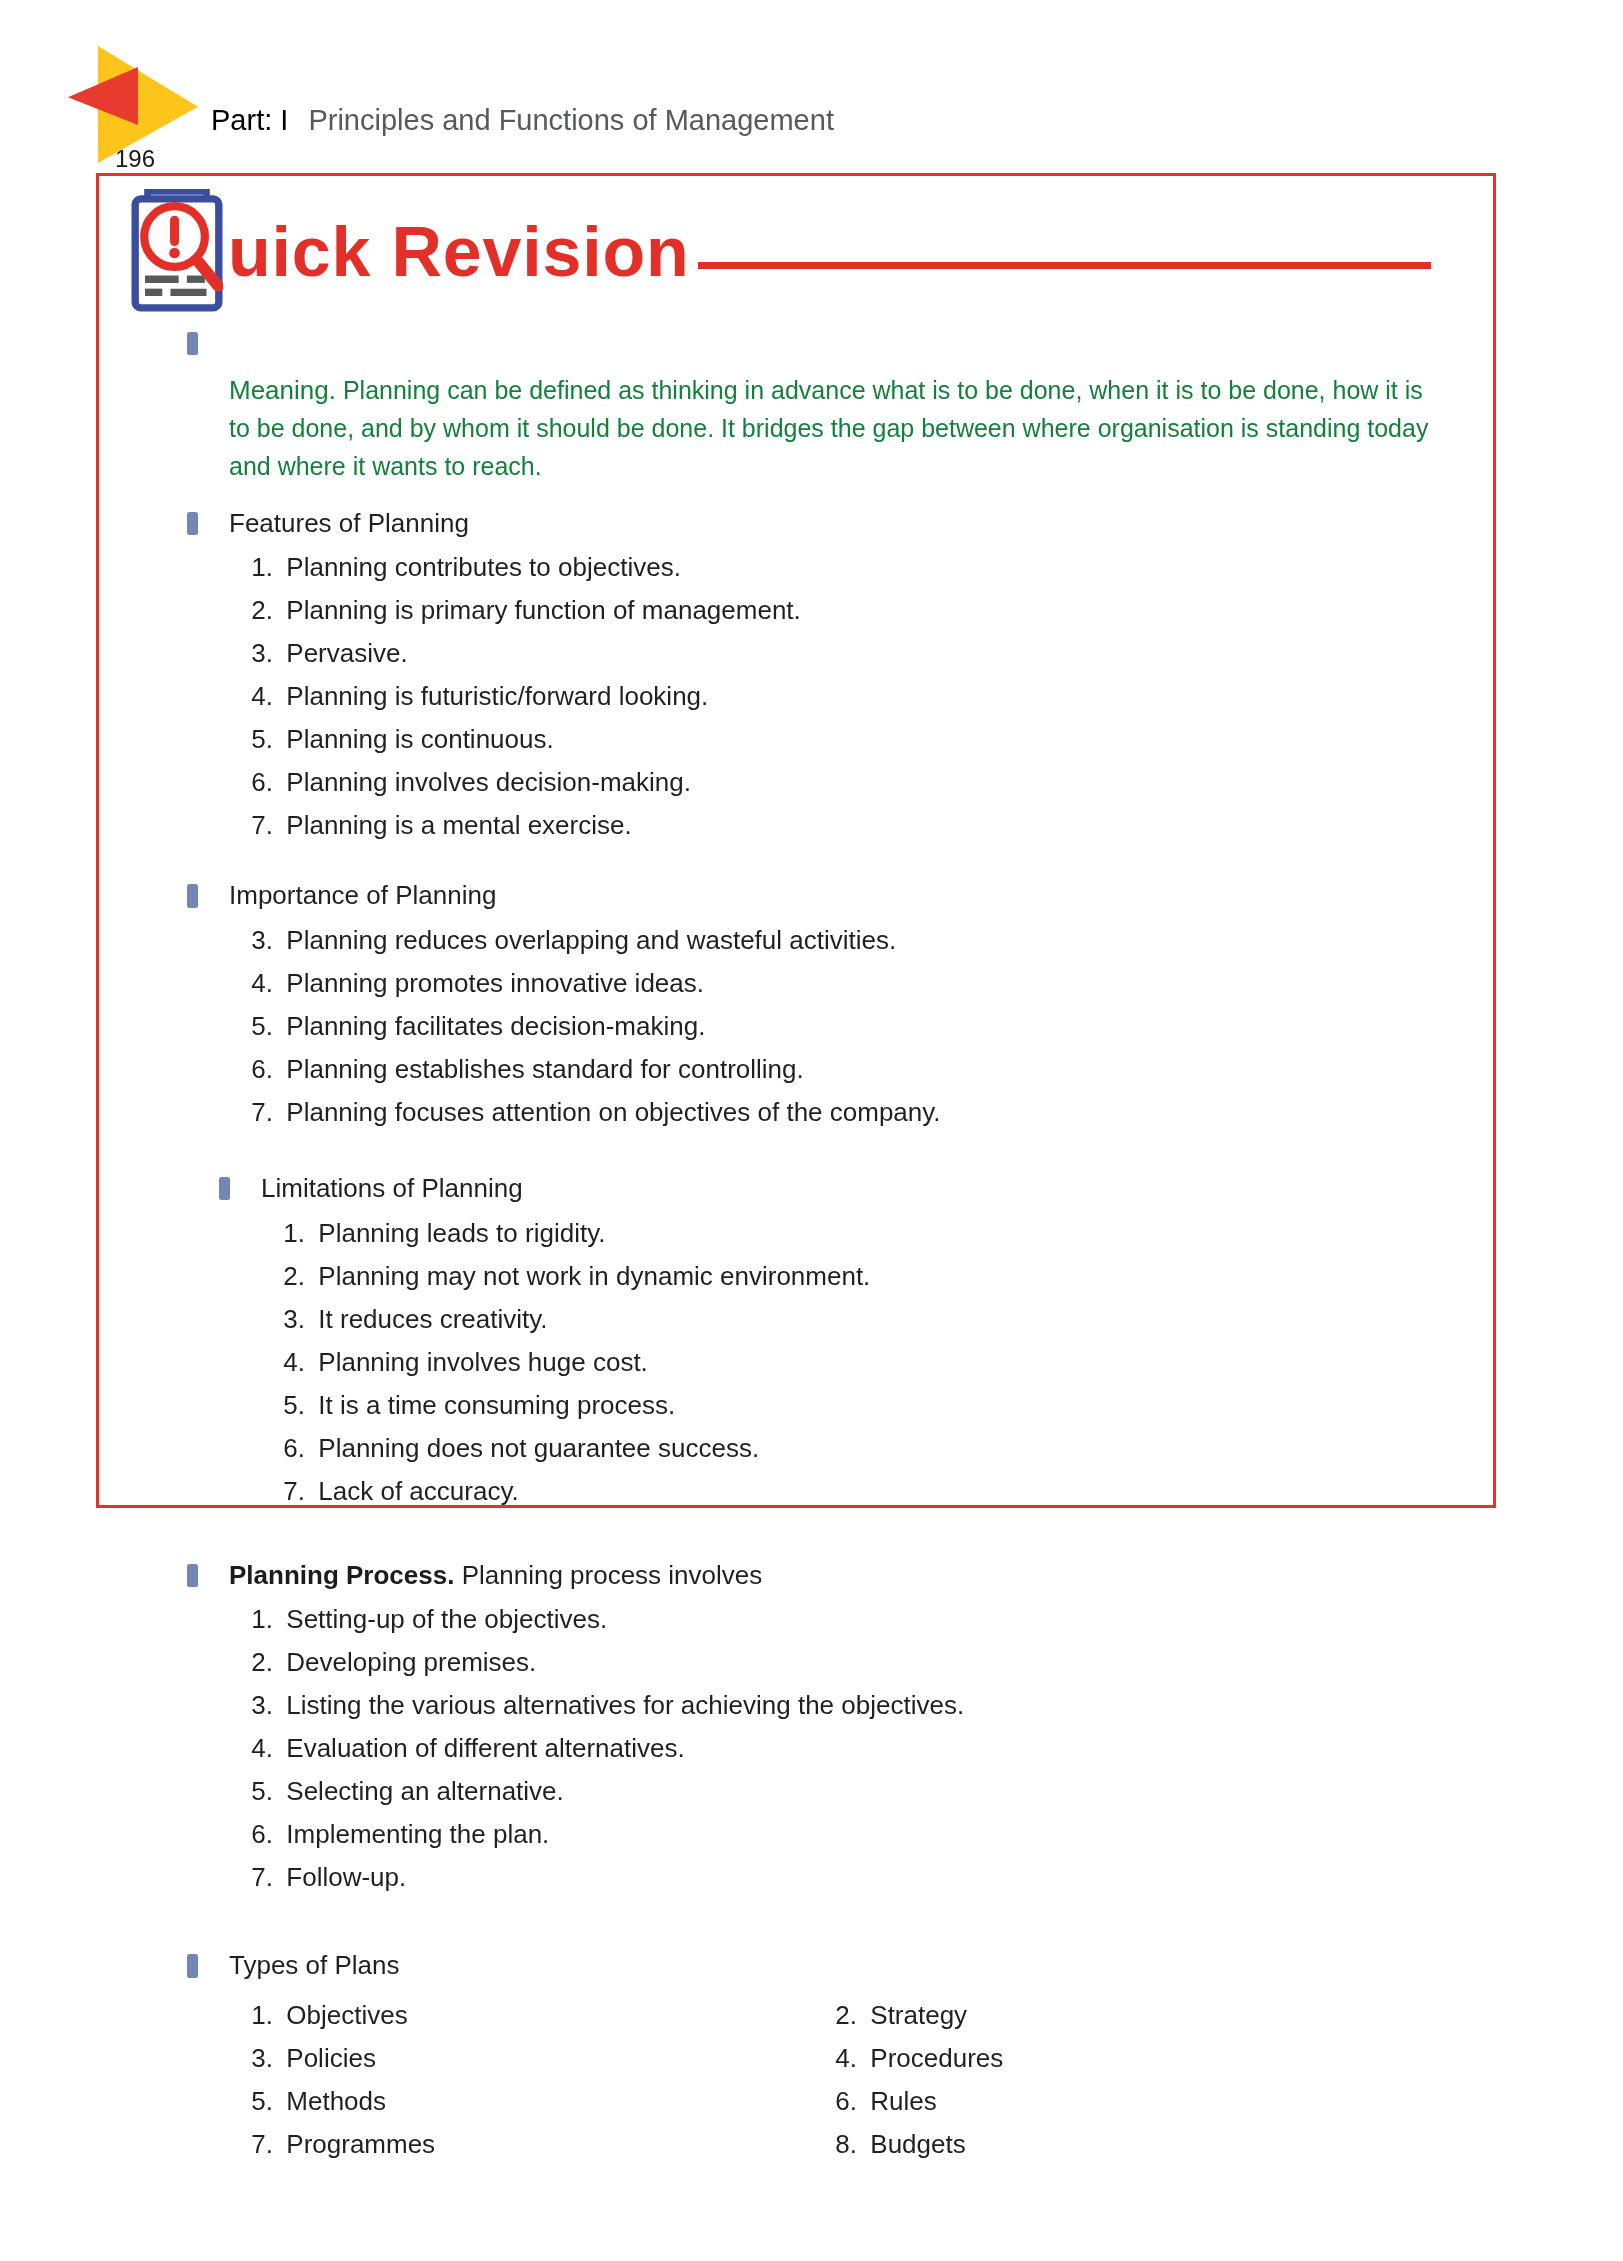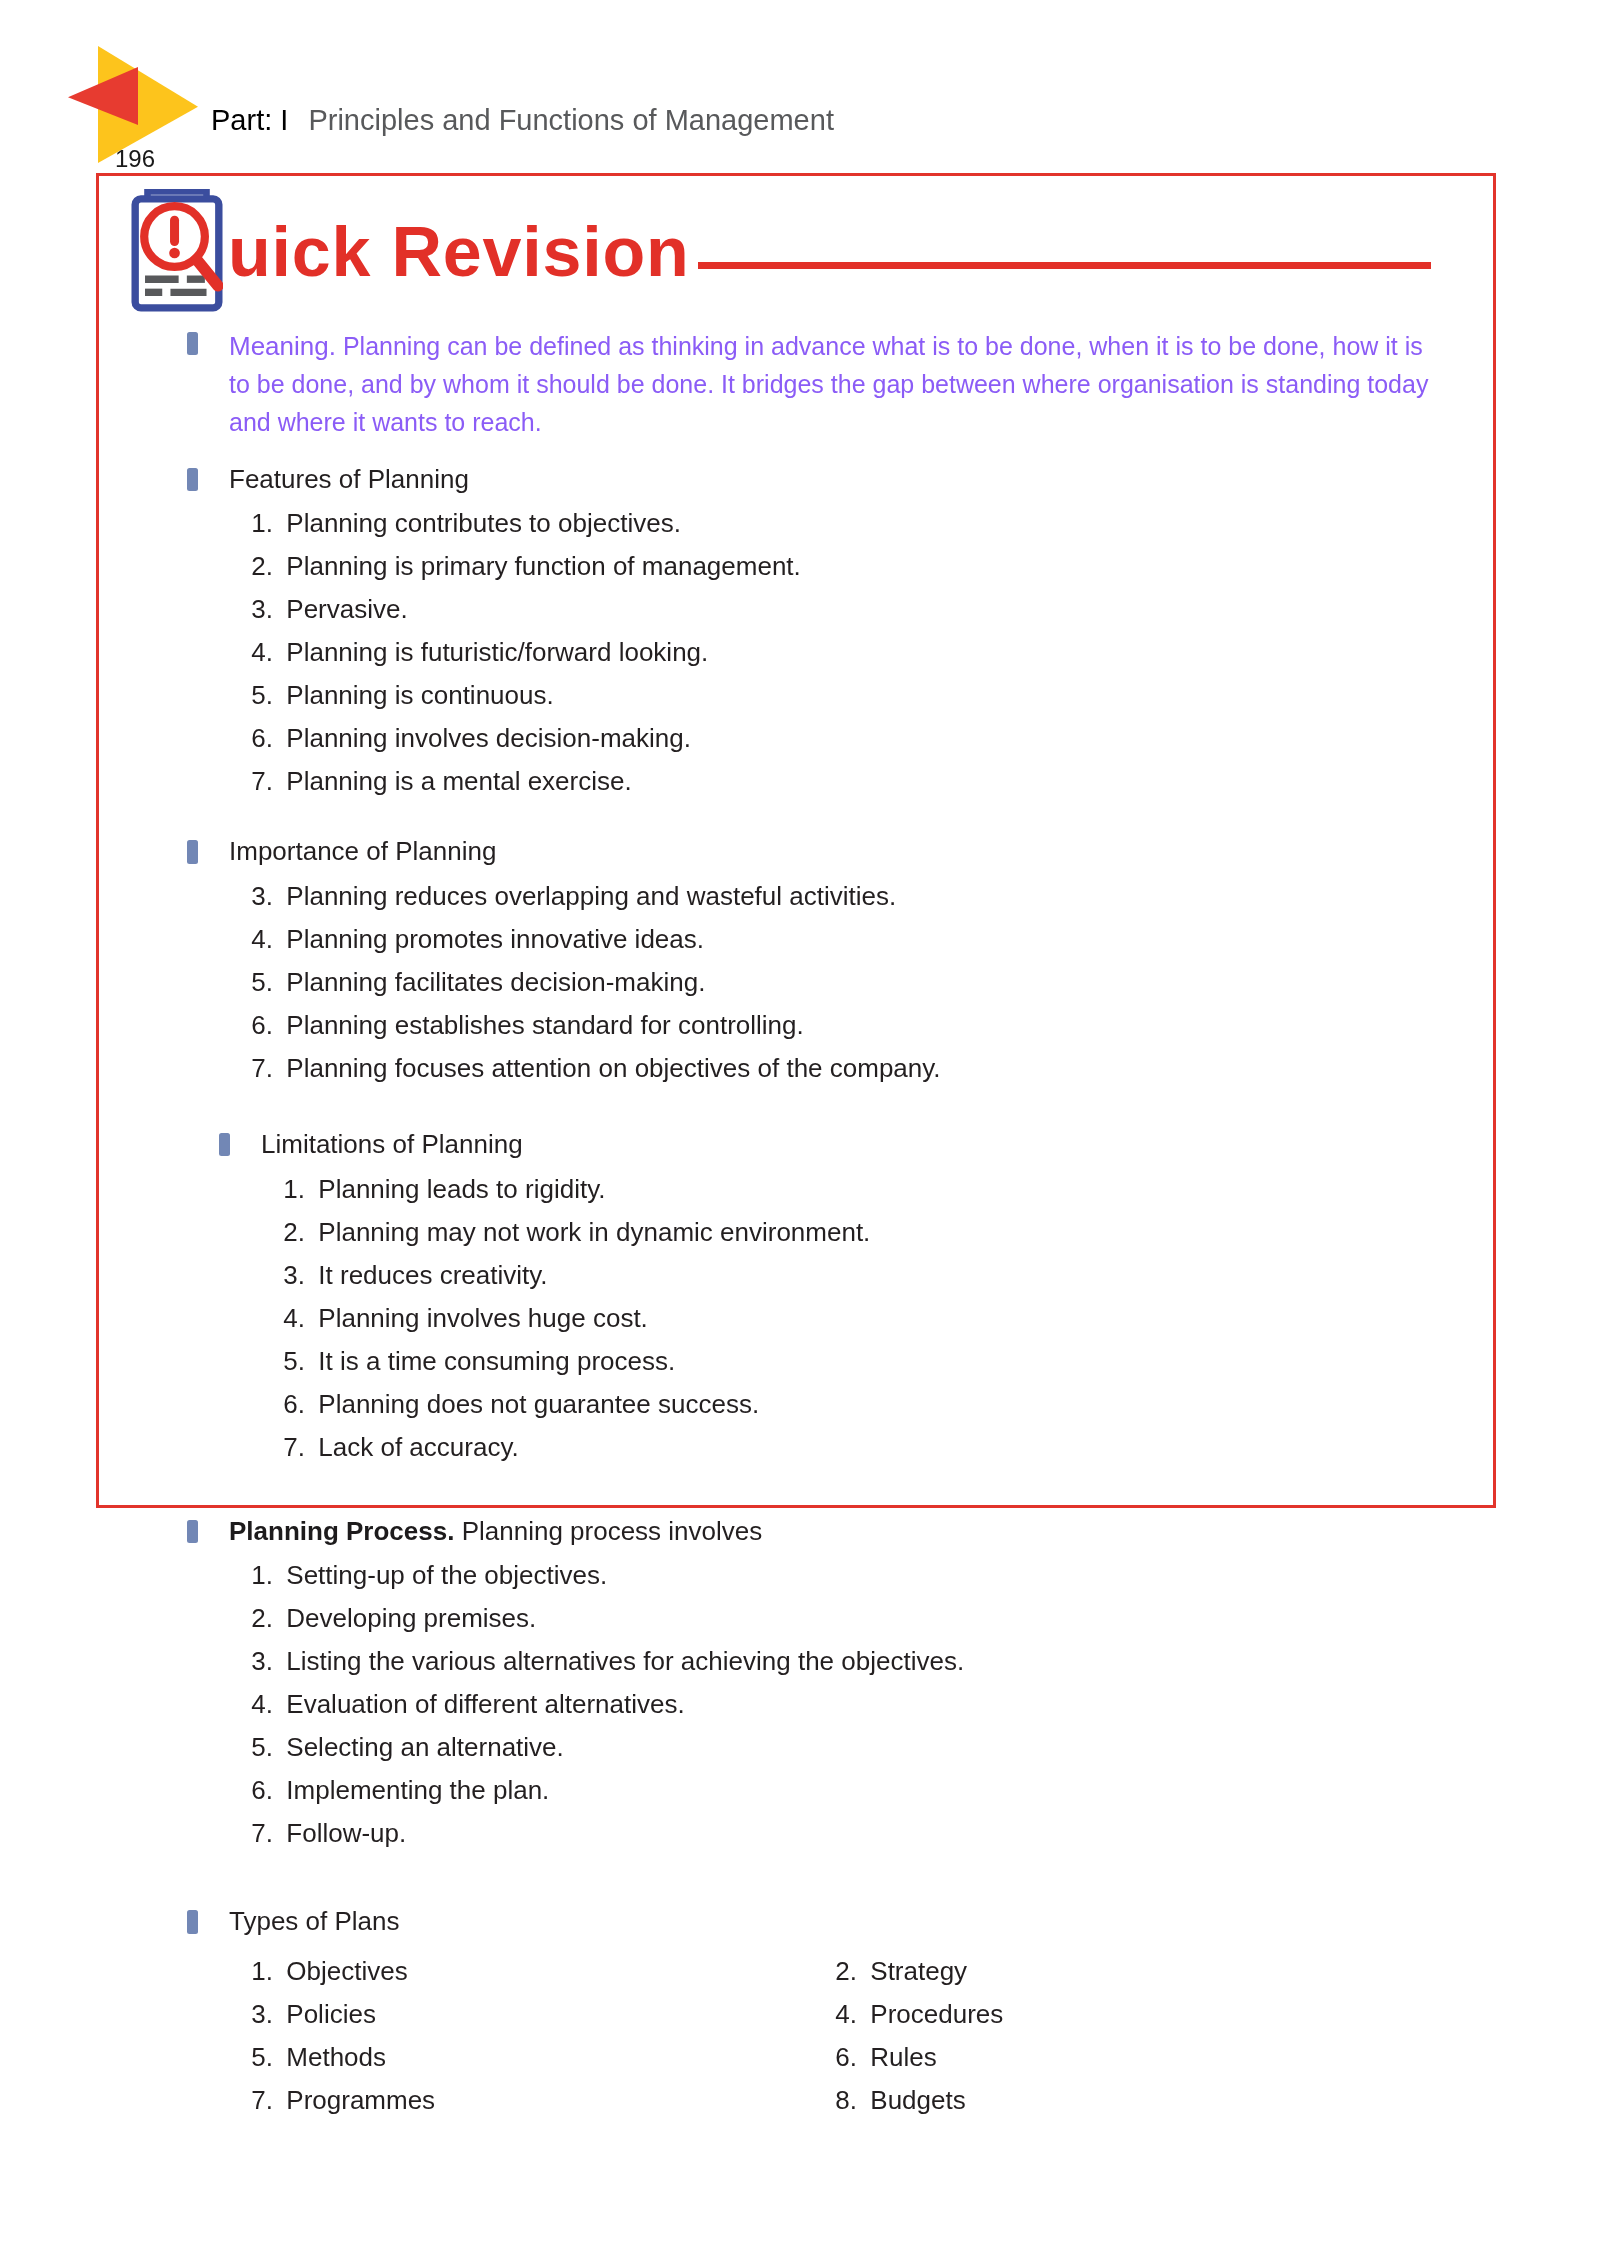--- a/index.html
+++ b/index.html
@@ -58,21 +58,21 @@
   }
   
   .section{padding-left:88px;}
   .head-row{display:flex;align-items:flex-start;}
   .bullet{
     flex:0 0 auto;width:11px;height:23.4px;border-radius:2.5px;
     background:#7287b5;margin-right:31px;margin-top:5px;
   }
   .head-text{font-size:26px;line-height:33px;}
   .head-text .b{font-weight:bold;color:#1d1b1c;}
-  .para{max-width:1211px;font-size:25px;line-height:38px;color:#8b5cf6;}
+  .para{max-width:1211px;font-size:25px;line-height:38px;color:#15803d;margin-top:44px;}
   .items{margin-left:51px;margin-top:6.7px;}
   .item{font-size:26px;line-height:43px;white-space:nowrap;}
   .item .num{display:inline-block;width:35px;text-align:right;}
   .item .txt{margin-left:13.3px;}
   .two-col{
     margin-left:51px;margin-top:11.7px;
     display:grid;grid-template-columns:584px auto;
   }
   .m-meaning{margin-top:15px;}
   .m-features{margin-top:22px;}

